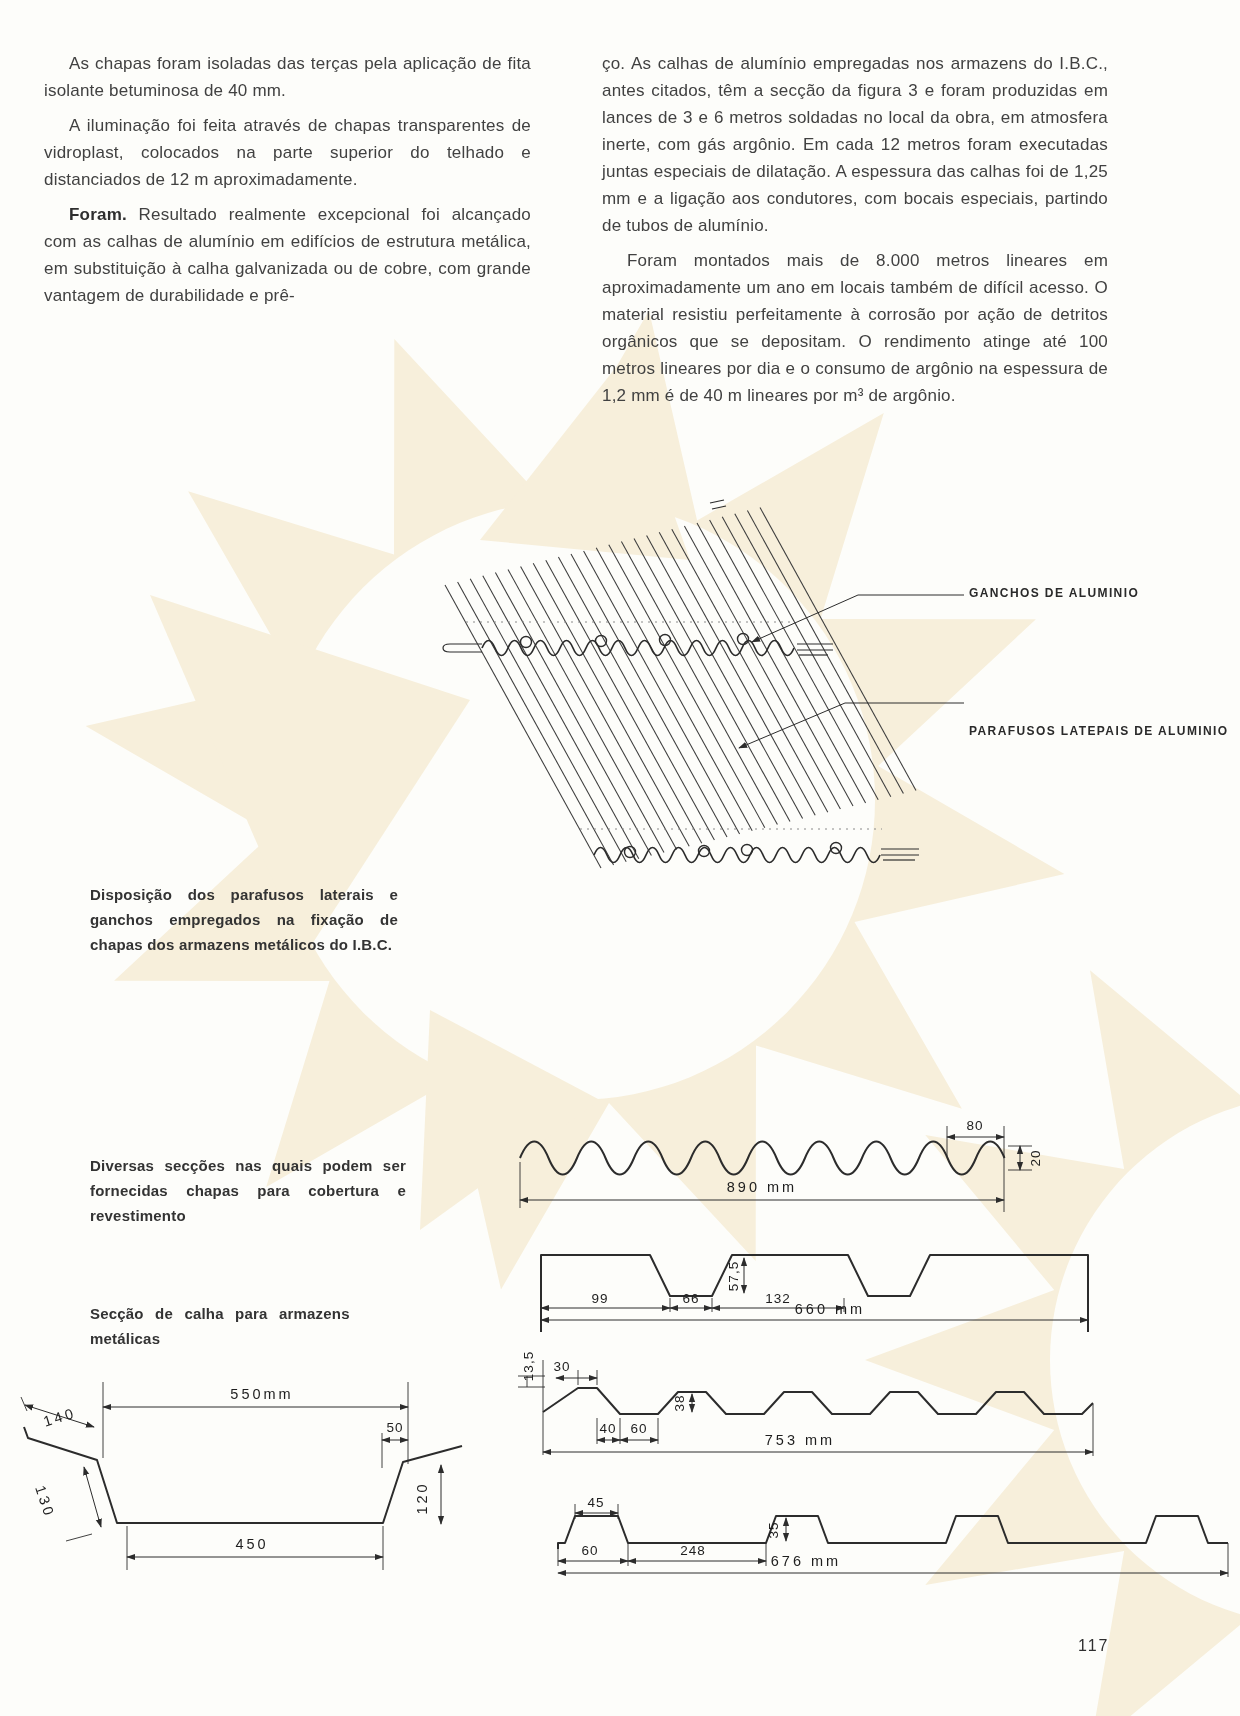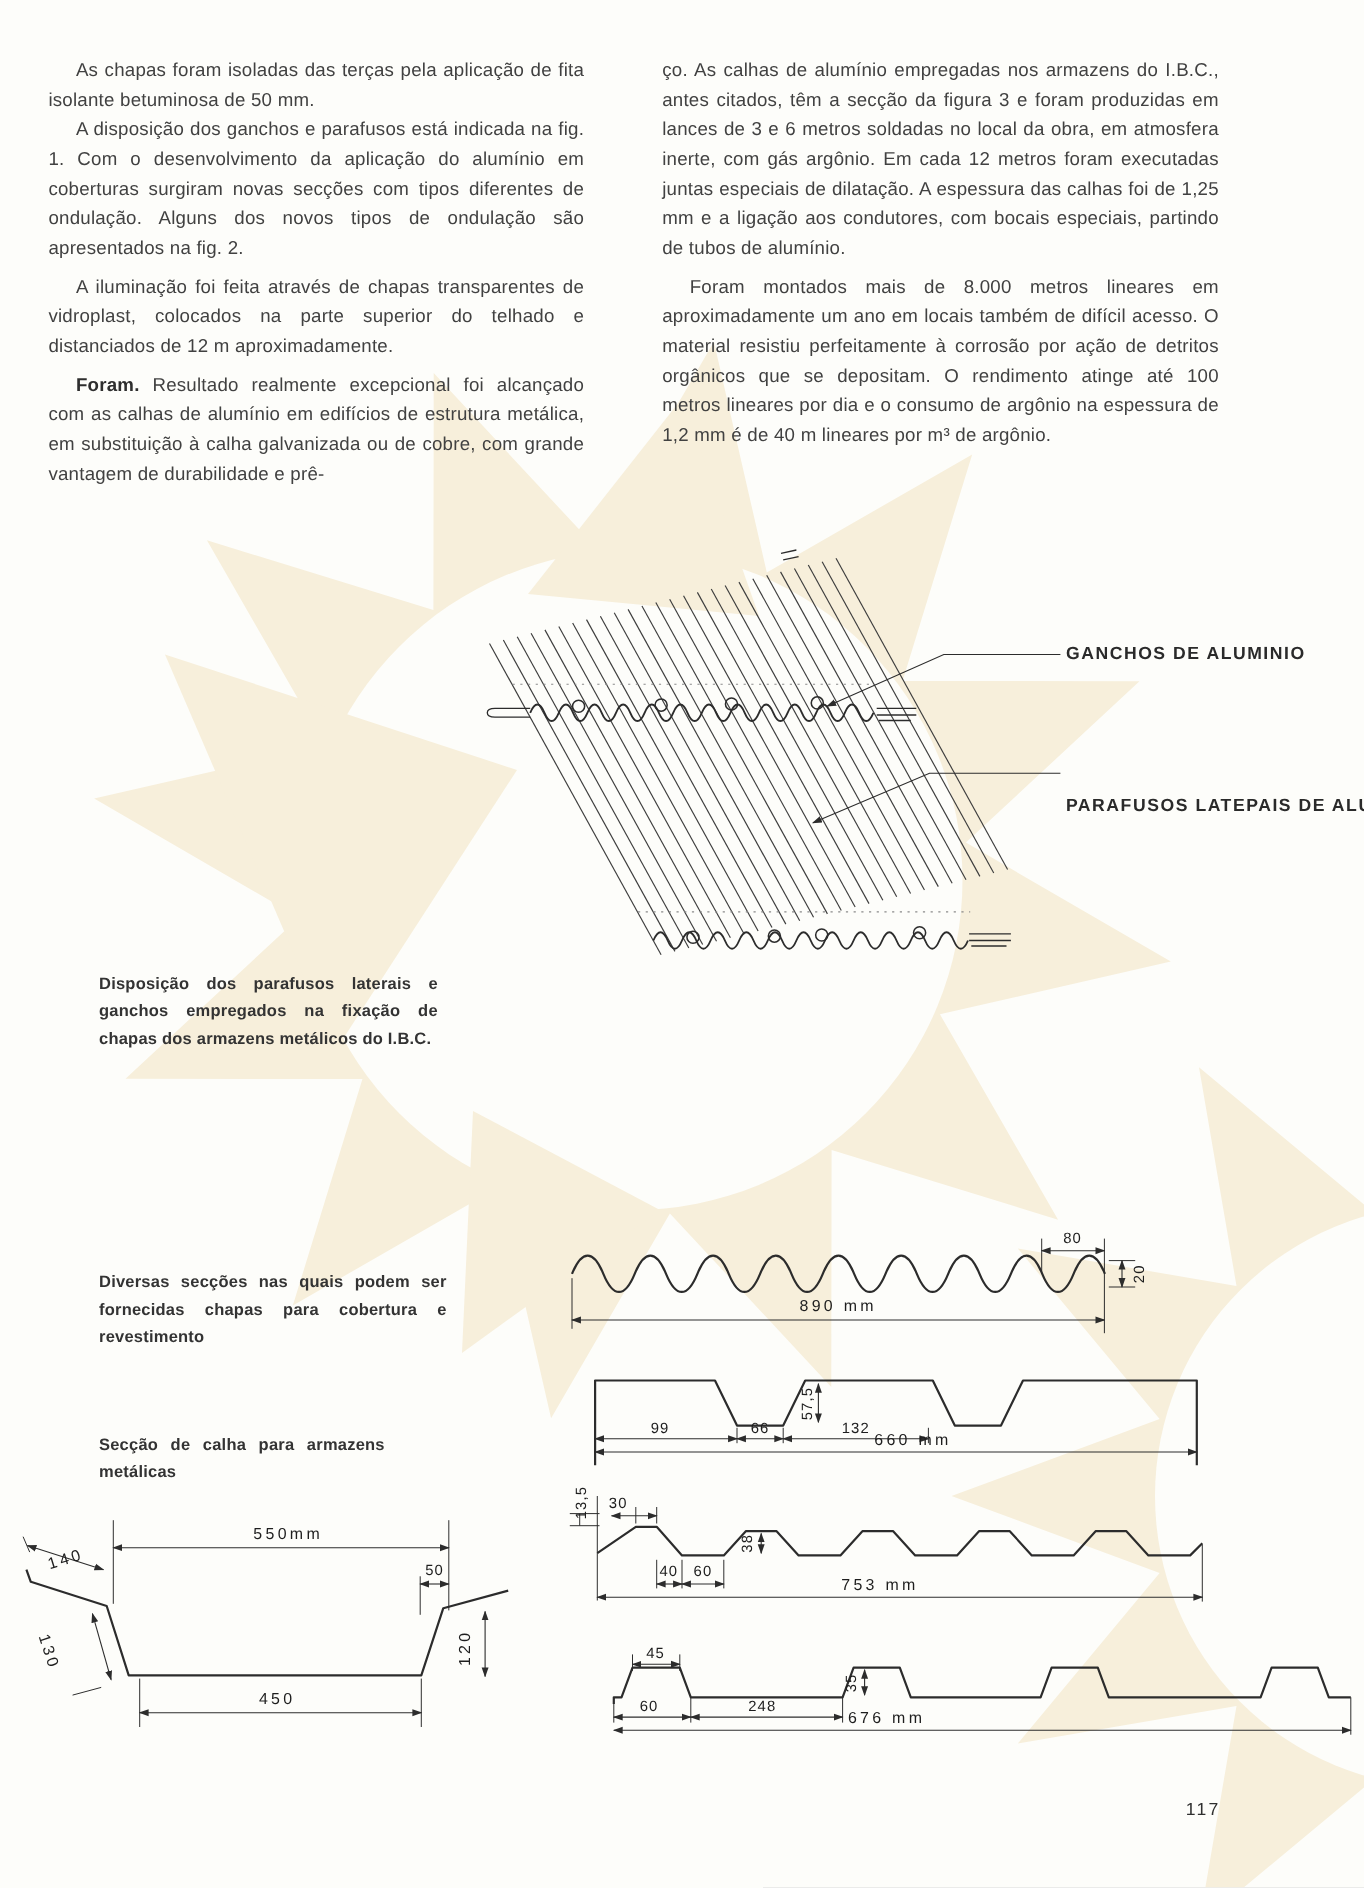--- a/index.html
+++ b/index.html
@@ -12,21 +12,21 @@
   .col p{margin:0;font-size:17px;line-height:27px;text-align:justify;
          text-indent:25px;letter-spacing:.2px;color:#414141;}
   .col p.noindent{text-indent:0;}
   .col p.sp{margin-top:8px;}
   .col b{color:#2e2e2e;}
   .caption{position:absolute;font-size:15px;font-weight:bold;line-height:25px;
            color:#333;text-align:justify;letter-spacing:.2px;}
   .cap1{left:90px;top:882px;width:308px;}
   .cap2{left:90px;top:1153px;width:316px;}
   .cap3{left:90px;top:1301px;width:340px;word-spacing:7px;text-align:left;}
-  .fig-label{position:absolute;font-size:16px;font-weight:bold;letter-spacing:1.4px;
+  .fig-label{position:absolute;font-size:12px;font-weight:bold;letter-spacing:1.4px;
              color:#2a2a2a;white-space:nowrap;}
   .lbl-ganchos{left:969px;top:586px;}
   .lbl-parafusos{left:969px;top:724px;}
   .page-number{position:absolute;left:1078px;top:1637px;font-size:16px;
                letter-spacing:2px;color:#2f2f2f;}
   
   .profile{fill:none;stroke:#2c2c2c;stroke-width:2;stroke-linejoin:round;}
   .wavy{fill:none;stroke:#2c2c2c;stroke-width:1.7;}
   .roofline{stroke:#3d3d3d;stroke-width:1.05;}
   .thin{fill:none;stroke:#2c2c2c;stroke-width:1.2;}
@@ -48,22 +48,21 @@
     <polygon id="star1" fill="#f7efdb" points="649.0,310.6 697.1,520.5 883.8,413.1 820.5,619.0 1035.9,619.3 878.1,766.0 1064.4,874.0 854.5,922.1 961.9,1108.8 756.0,1045.5 755.7,1260.9 609.0,1103.1 501.0,1289.4 452.9,1079.5 266.2,1186.9 329.5,981.0 114.1,980.7 271.9,834.0 85.6,726.0 295.5,677.9 188.1,491.2 394.0,554.5 394.3,339.1 541.0,496.9"></polygon>
     <circle cx="575" cy="800" r="300" fill="#fdfdfa"></circle>
     <polygon points="150,595 470,700 305,955" fill="#f7efdb"></polygon>
     <polygon points="620,362 690,560 480,540" fill="#f7efdb"></polygon>
     <polygon points="430,1010 600,1100 420,1230" fill="#f7efdb"></polygon>
     <polygon id="star2" fill="#f7efdb" points="1315.0,910.0 1384.9,1099.2 1540.0,970.3 1505.9,1169.1 1704.7,1135.0 1575.8,1290.1 1765.0,1360.0 1575.8,1429.9 1704.7,1585.0 1505.9,1550.9 1540.0,1749.7 1384.9,1620.8 1315.0,1810.0 1245.1,1620.8 1090.0,1749.7 1124.1,1550.9 925.3,1585.0 1054.2,1429.9 865.0,1360.0 1054.2,1290.1 925.3,1135.0 1124.1,1169.1 1090.0,970.3 1245.1,1099.2"></polygon>
     <circle cx="1315" cy="1360" r="265" fill="#fdfdfa"></circle>
   </svg>
 
   <div class="col col-left">
-    <p>As chapas foram isoladas das terças pela aplicação de fita isolante betuminosa de 50 mm.</p>
-    <p>A disposição dos ganchos e parafusos está indicada na fig. 1. Com o desenvolvimento da aplicação do alumínio em coberturas surgiram novas secções com tipos diferentes de ondulação. Alguns dos novos tipos de ondulação são apresentados na fig. 2.</p>
+    <p>As chapas foram isoladas das terças pela aplicação de fita isolante betuminosa de 40 mm.</p>
     <p class="sp">A iluminação foi feita através de chapas transparentes de vidroplast, colocados na parte superior do telhado e distanciados de 12 m aproximadamente.</p>
     <p class="sp"><b>Foram.</b> <span>Resultado realmente excepcional foi alcançado com as calhas de alumínio em edifícios de estrutura metálica, em substituição à calha galvanizada ou de cobre, com grande vantagem de durabilidade e prê-</span></p>
   </div>
   <div class="col col-right">
     <p class="noindent">ço. As calhas de alumínio empregadas nos armazens do I.B.C., antes citados, têm a secção da figura 3 e foram produzidas em lances de 3 e 6 metros soldadas no local da obra, em atmosfera inerte, com gás argônio. Em cada 12 metros foram executadas juntas especiais de dilatação. A espessura das calhas foi de 1,25 mm e a ligação aos condutores, com bocais especiais, partindo de tubos de alumínio.</p>
     <p class="sp">Foram montados mais de 8.000 metros lineares em aproximadamente um ano em locais também de difícil acesso. O material resistiu perfeitamente à corrosão por ação de detritos orgânicos que se depositam. O rendimento atinge até 100 metros lineares por dia e o consumo de argônio na espessura de 1,2 mm é de 40 m lineares por m³ de argônio.</p>
   </div>
 
   <svg class="layer" width="1240" height="1716" viewBox="0 0 1240 1716">
     <defs>

